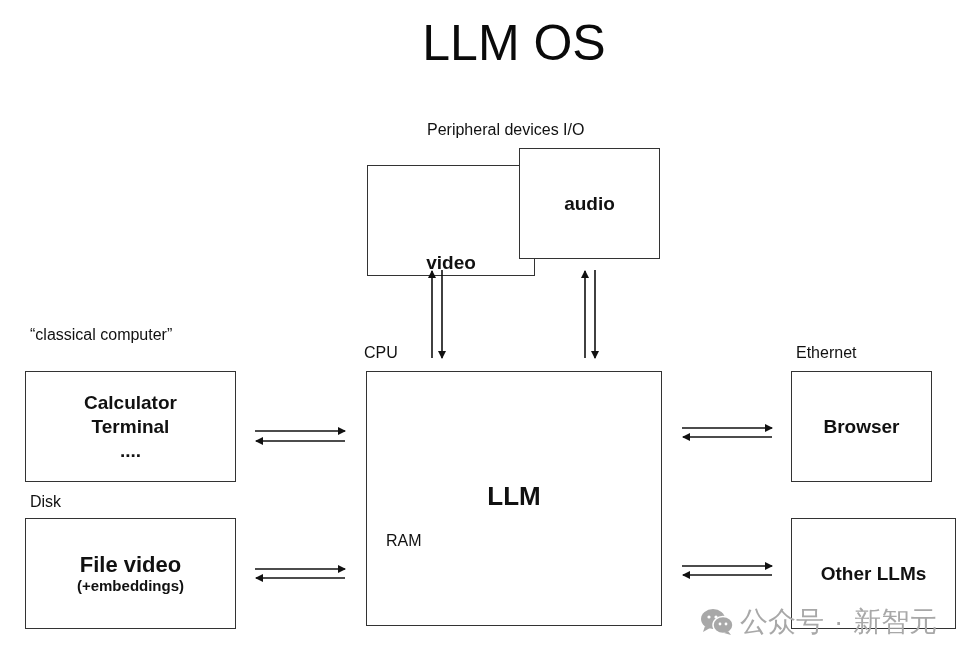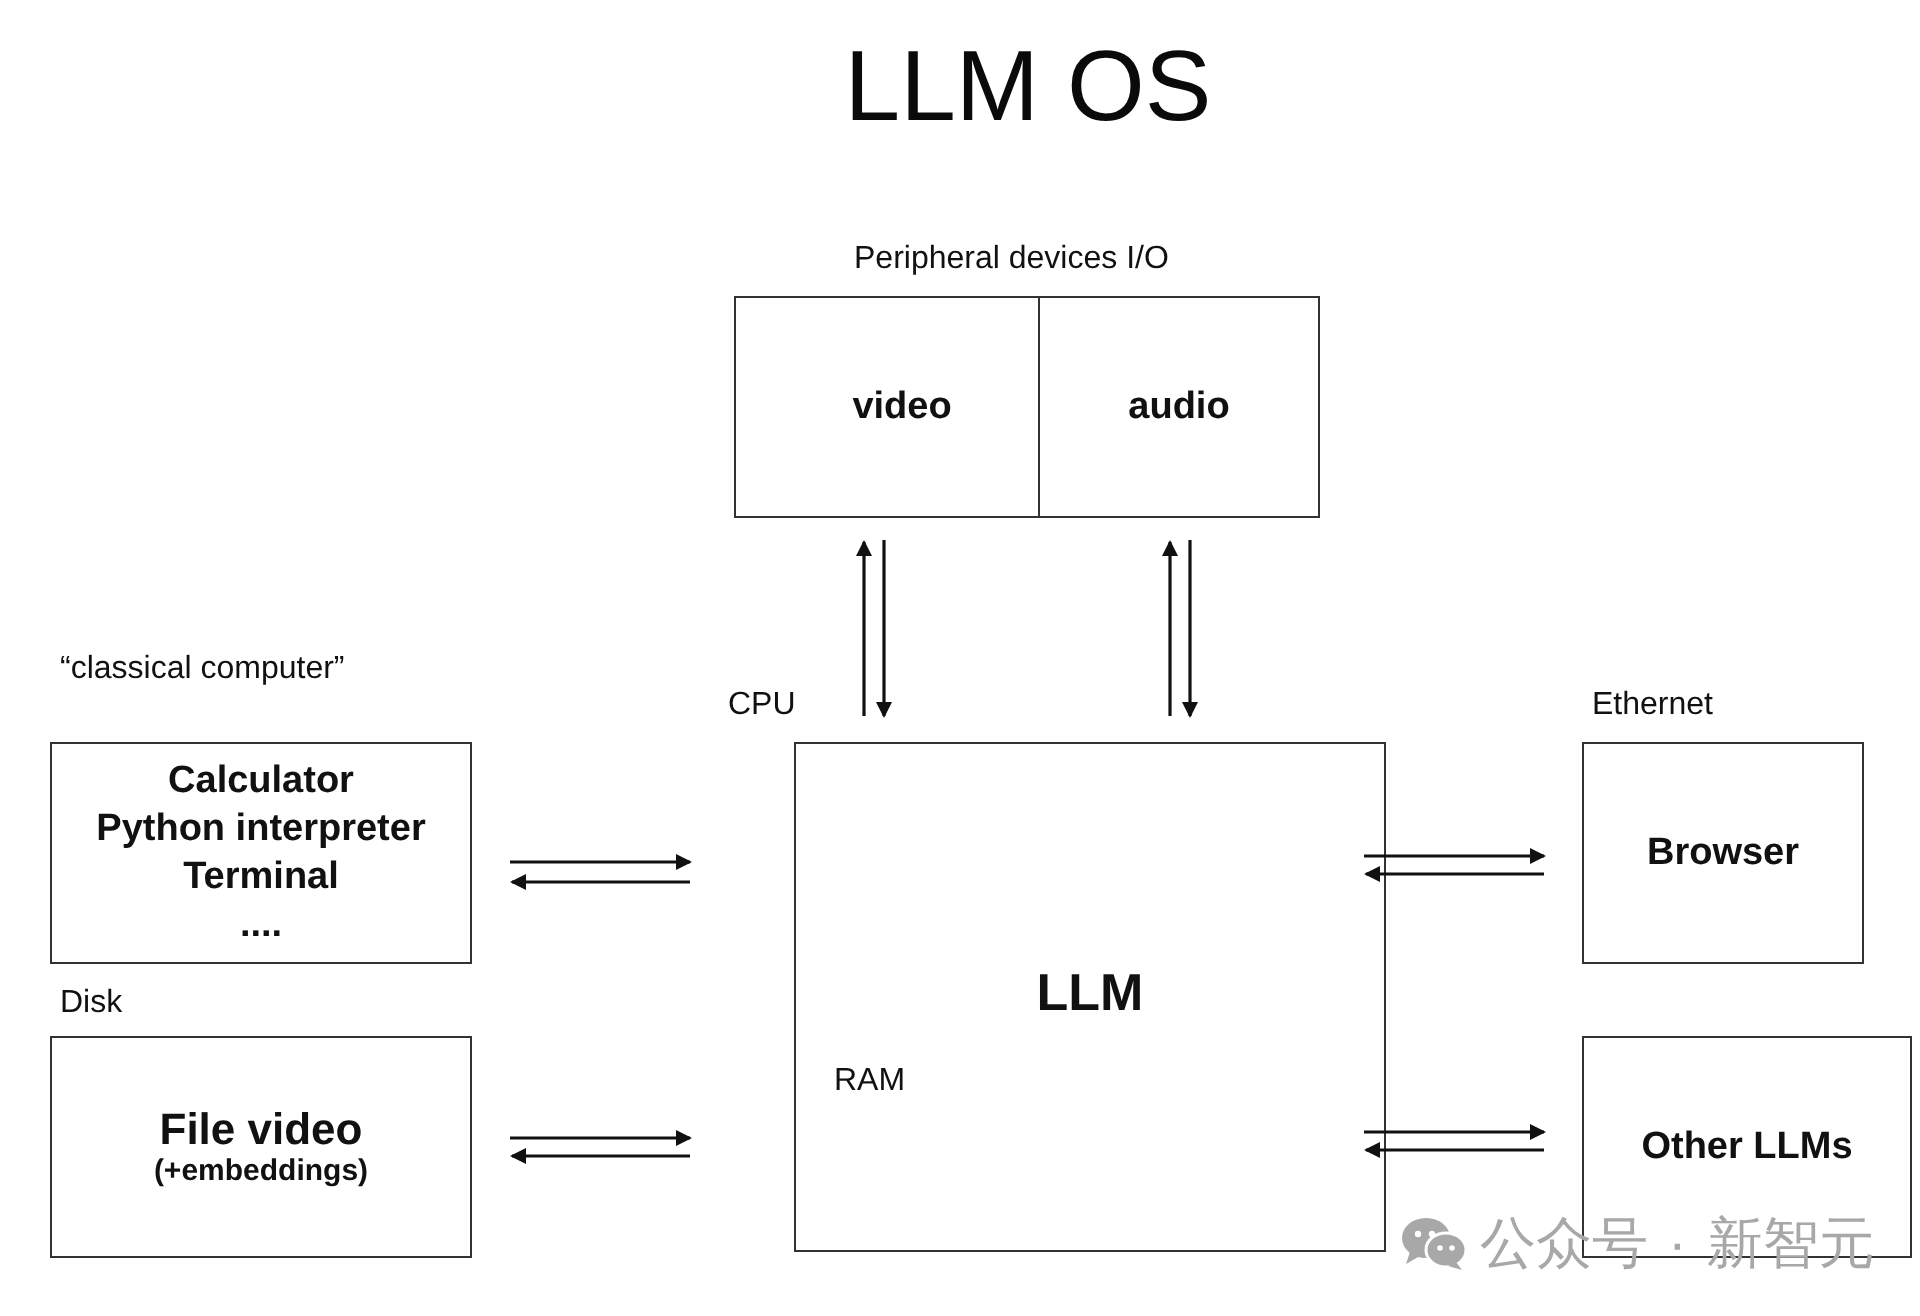--- a/index.html
+++ b/index.html
@@ -17,45 +17,44 @@
   svg.arrows { position:absolute; left:0; top:0; width:960px; height:658px; pointer-events:none; }
   .wm { left:700px; top:603px; font-size:28px; color:#a8a8a8; display:flex; align-items:center; gap:6px; white-space:nowrap; }
   .wm .dotsep { margin:0 4px; }
 </style>
 </head>
 <body>
 
 <div class="abs title">LLM OS</div>
 
 <div class="abs label" style="left:427px; top:121px;">Peripheral devices I/O</div>
-<div class="box" style="left:367px; top:148px; width:168px; height:111px;">
+<div class="box" style="left:367px; top:165px; width:168px; height:111px;justify-content:flex-end;">
   <span class="boxtext">video</span>
 </div>
 <div class="box" style="left:519px; top:148px; width:141px; height:111px;">
   <span class="boxtext">audio</span>
 </div>
 
 <div class="abs label" style="left:30px; top:325px; line-height:19px;">
   <div>“classical computer”</div>
 </div>
 <div class="box" style="left:25px; top:371px; width:211px; height:111px;">
   <span class="boxtext">Calculator</span>
-  <span class="boxtext">Python interpreter</span>
   <span class="boxtext">Terminal</span>
   <span class="boxtext">....</span>
 </div>
 
 <div class="abs label" style="left:30px; top:493px;">Disk</div>
 <div class="box" style="left:25px; top:518px; width:211px; height:111px;">
   <span class="boxtext big">File video</span>
   <span class="boxtext small" style="font-size:15px;">(+embeddings)</span>
 </div>
 
 <div class="abs label" style="left:364px; top:344px;">CPU</div>
-<div class="box" style="left:366px; top:371px; width:296px; height:255px; justify-content:flex-start;margin-left:31px;">
+<div class="box" style="left:366px; top:371px; width:296px; height:255px; justify-content:flex-start;">
   <span class="boxtext llm" style="position:absolute; left:0; right:0; top:112px;">LLM</span>
   <span class="abs label" style="left:19px; top:160px;">RAM</span>
 </div>
 
 <div class="abs label" style="left:796px; top:344px;">Ethernet</div>
 <div class="box" style="left:791px; top:371px; width:141px; height:111px;">
   <span class="boxtext">Browser</span>
 </div>
 <div class="box" style="left:791px; top:518px; width:165px; height:111px;">
   <span class="boxtext">Other LLMs</span>

